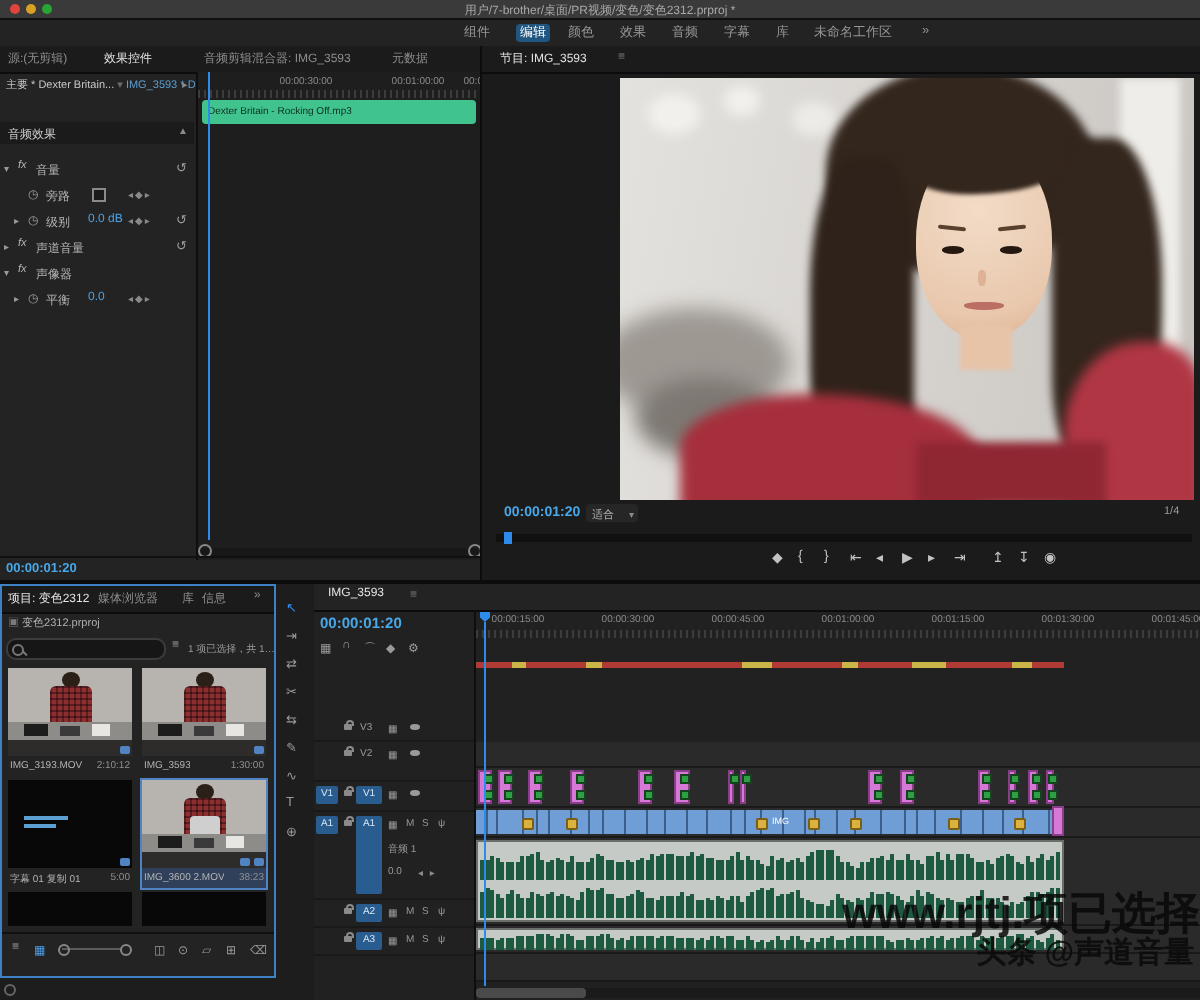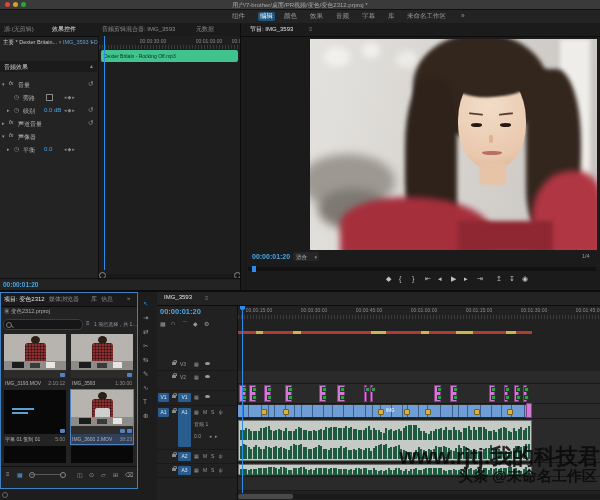--- a/index.html
+++ b/index.html
@@ -888,18 +888,18 @@
             <div class="wbar" style="height: 5px;"></div>
           </div>
         </div>
         <div class="phtop" style="position: absolute; left: 2px; top: 1px;"></div>
         <div class="playhead" style="position: absolute; left: 4px; top: 6px; height: 182px;"></div>
         <div style="position: absolute; left: 0px; top: 189px; width: 363px; height: 5px; background: rgb(26, 26, 26);"></div>
         <div style="position: absolute; left: 0px; top: 189px; width: 55px; height: 5px; background: rgb(74, 74, 74); border-radius: 2px;"></div>
       </div>
   </div>
 
-  <div class="abs wm1" style="right:0;top:442px;">www.rjtj.我的科技君</div>
+  <div class="abs wm1" style="right:0;top:442px;">www.rjtj.项已选择</div>
   <div class="abs wm2" style="right:3px;top:467px;">
     <span>头条</span>
-    <span>@未命名工作区</span>
+    <span>@声道音量</span>
   </div>
 </div>
 
 </body></html>

